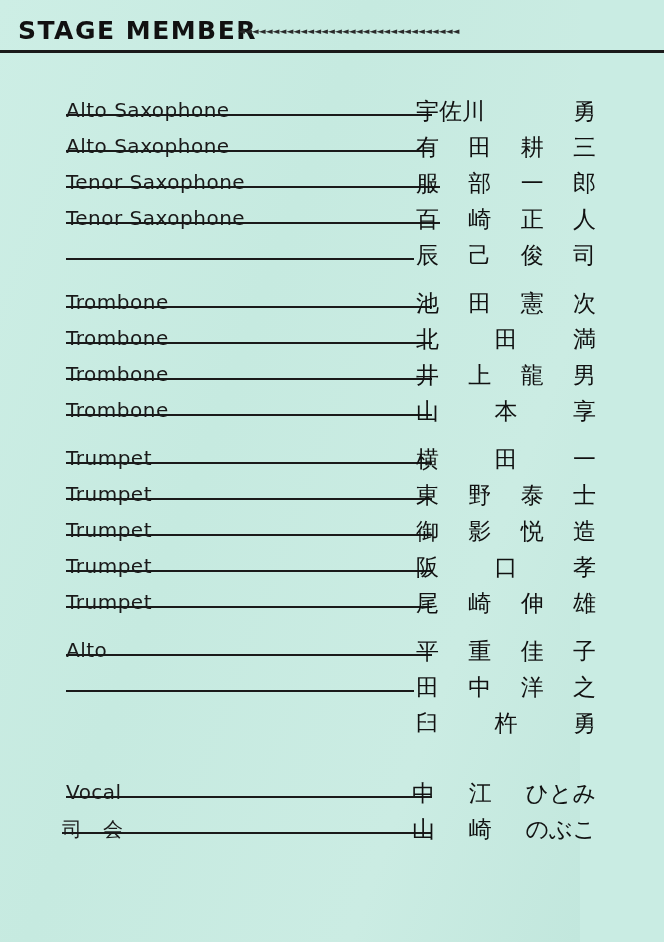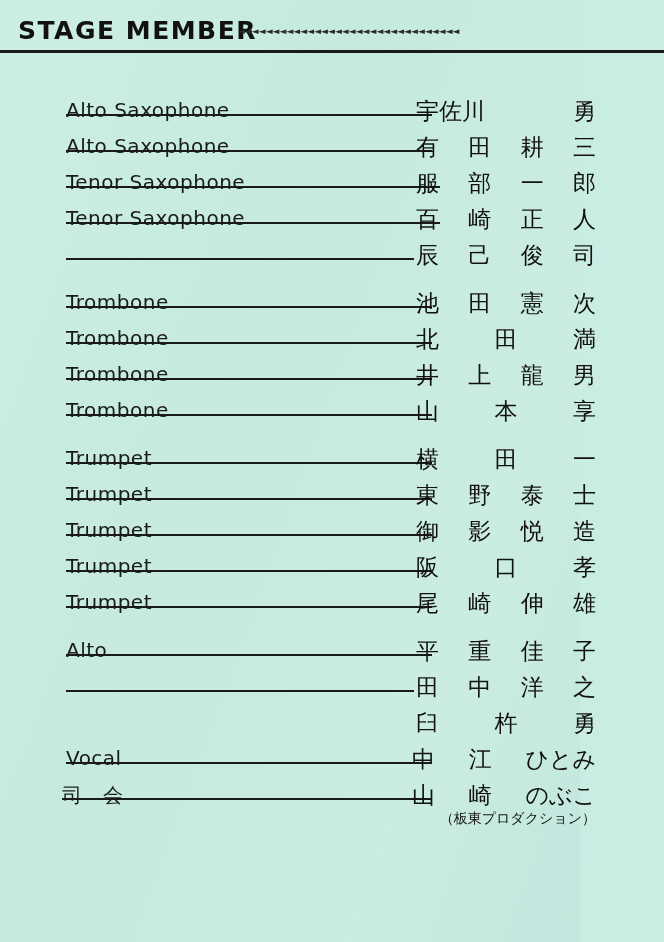--- a/index.html
+++ b/index.html
@@ -338,35 +338,34 @@
       </div>
     </div>
     <div class="row">
       <div class="name-continuation jp">
         <span>臼</span>
         <span>杵</span>
         <span>勇</span>
       </div>
     </div>
 
-    <div class="row" style="" data-lead="normal">
+    <div class="row" style="margin-top:34px;" data-lead="normal">
       <div class="leader"></div>
       <div class="role">Vocal</div>
       <div class="name jp wide">
         <span>中</span>
         <span>江</span>
         <span>ひとみ</span>
       </div>
     </div>
 
     <div class="row" data-lead="normal">
       <div class="leader" style="left:62px;"></div>
       <div class="role jp" style="left:62px;font-size:20px;">司　会</div>
       <div class="name jp wide">
         <span>山</span>
         <span>崎</span>
         <span>のぶこ</span>
       </div>
-      <div class="subnote jp">（板東プロダクション）</div>
     </div>
 
   </div>
 </div>
 
 </body></html>

